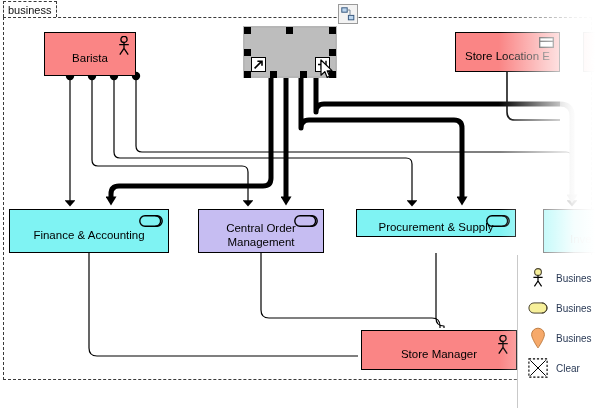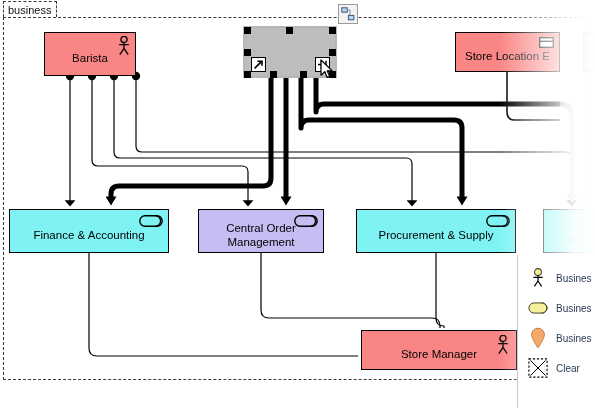--- a/index.html
+++ b/index.html
@@ -174,21 +174,21 @@
   <div class="node cyan" style="left:9px;top:209px;width:160px;height:44px;">
     <span class="label">Finance &amp; Accounting</span>
     <span class="glyph" style="right:5px;top:5px;">
       <svg width="24" height="12" viewBox="0 0 24 12">
         <rect x="0.8" y="0.8" width="22.4" height="10.4" rx="5.2" fill="none" stroke="#000" stroke-width="1.4"></rect>
         <path d="M16.4,0.8 A5.2,5.2 0 0 1 16.4,11.2" fill="none" stroke="#000" stroke-width="1.4"></path>
       </svg>
     </span>
   </div>
 
-  <div class="node cyan" style="left:356px;top:209px;width:160px;height:44px;">
+  <div class="node cyan" style="left:356px;top:209px;width:160px;height:28px;">
     <span class="label">Procurement &amp; Supply</span>
     <span class="glyph" style="right:5px;top:5px;">
       <svg width="24" height="12" viewBox="0 0 24 12">
         <rect x="0.8" y="0.8" width="22.4" height="10.4" rx="5.2" fill="none" stroke="#000" stroke-width="1.4"></rect>
         <path d="M16.4,0.8 A5.2,5.2 0 0 1 16.4,11.2" fill="none" stroke="#000" stroke-width="1.4"></path>
       </svg>
     </span>
   </div>
 
   <div class="node cyan" style="left:543px;top:209px;width:110px;height:44px;">

